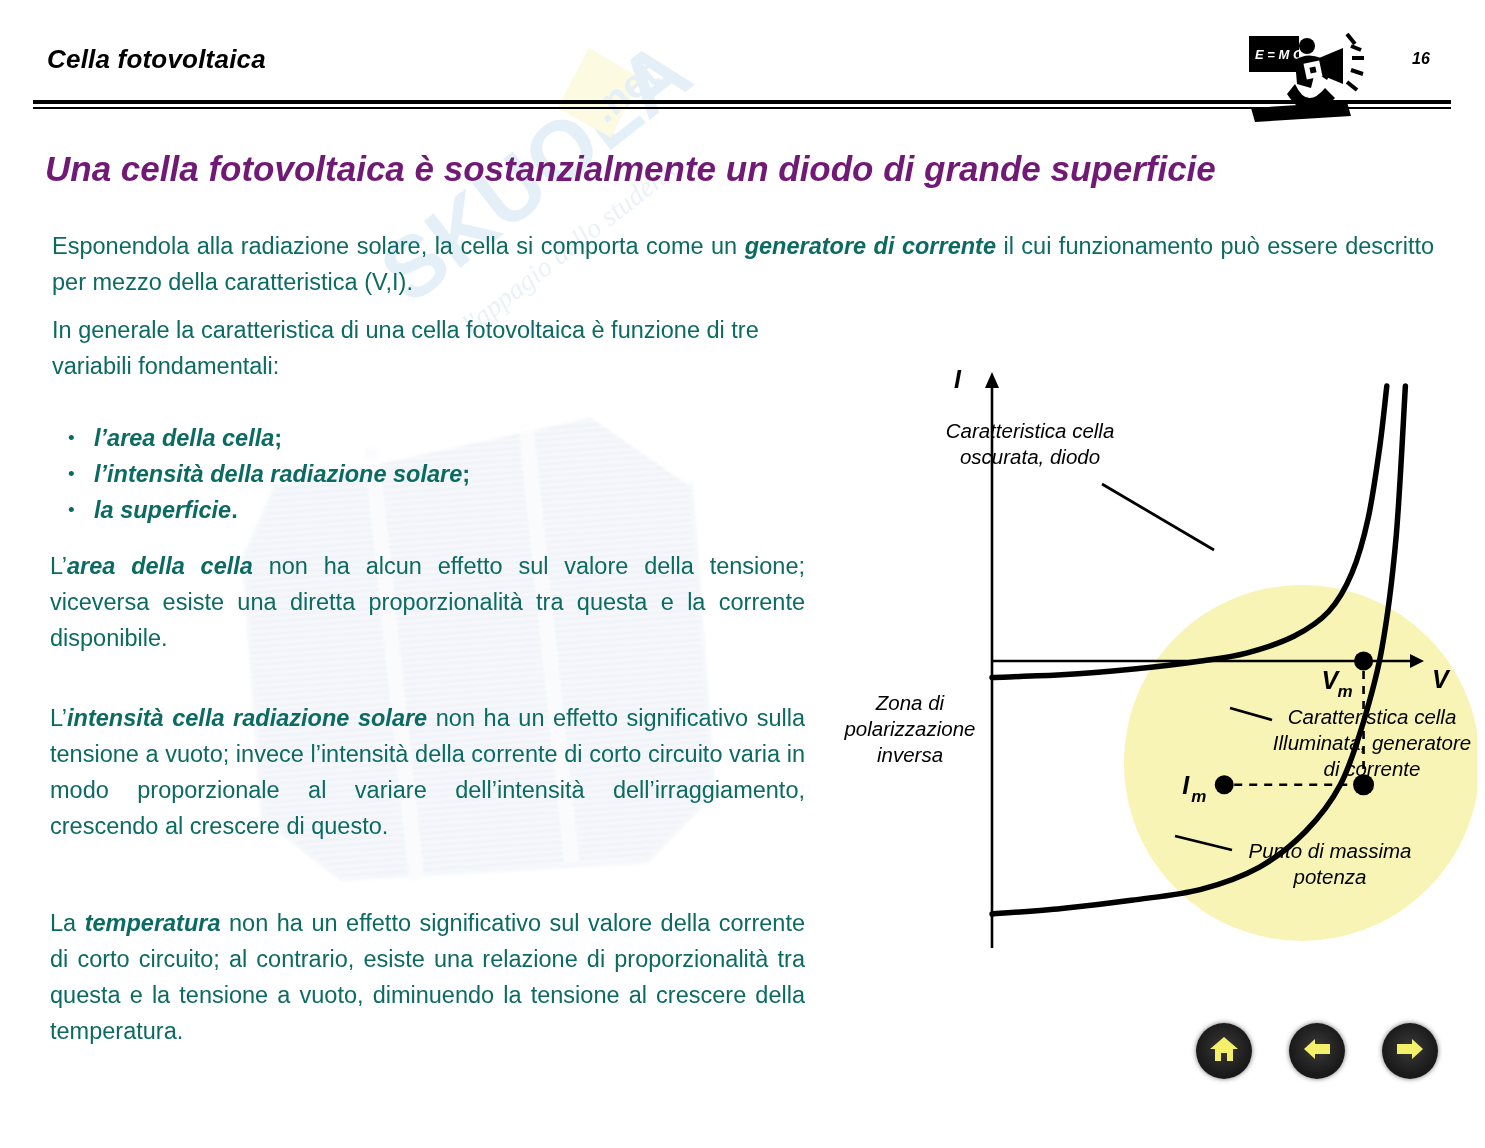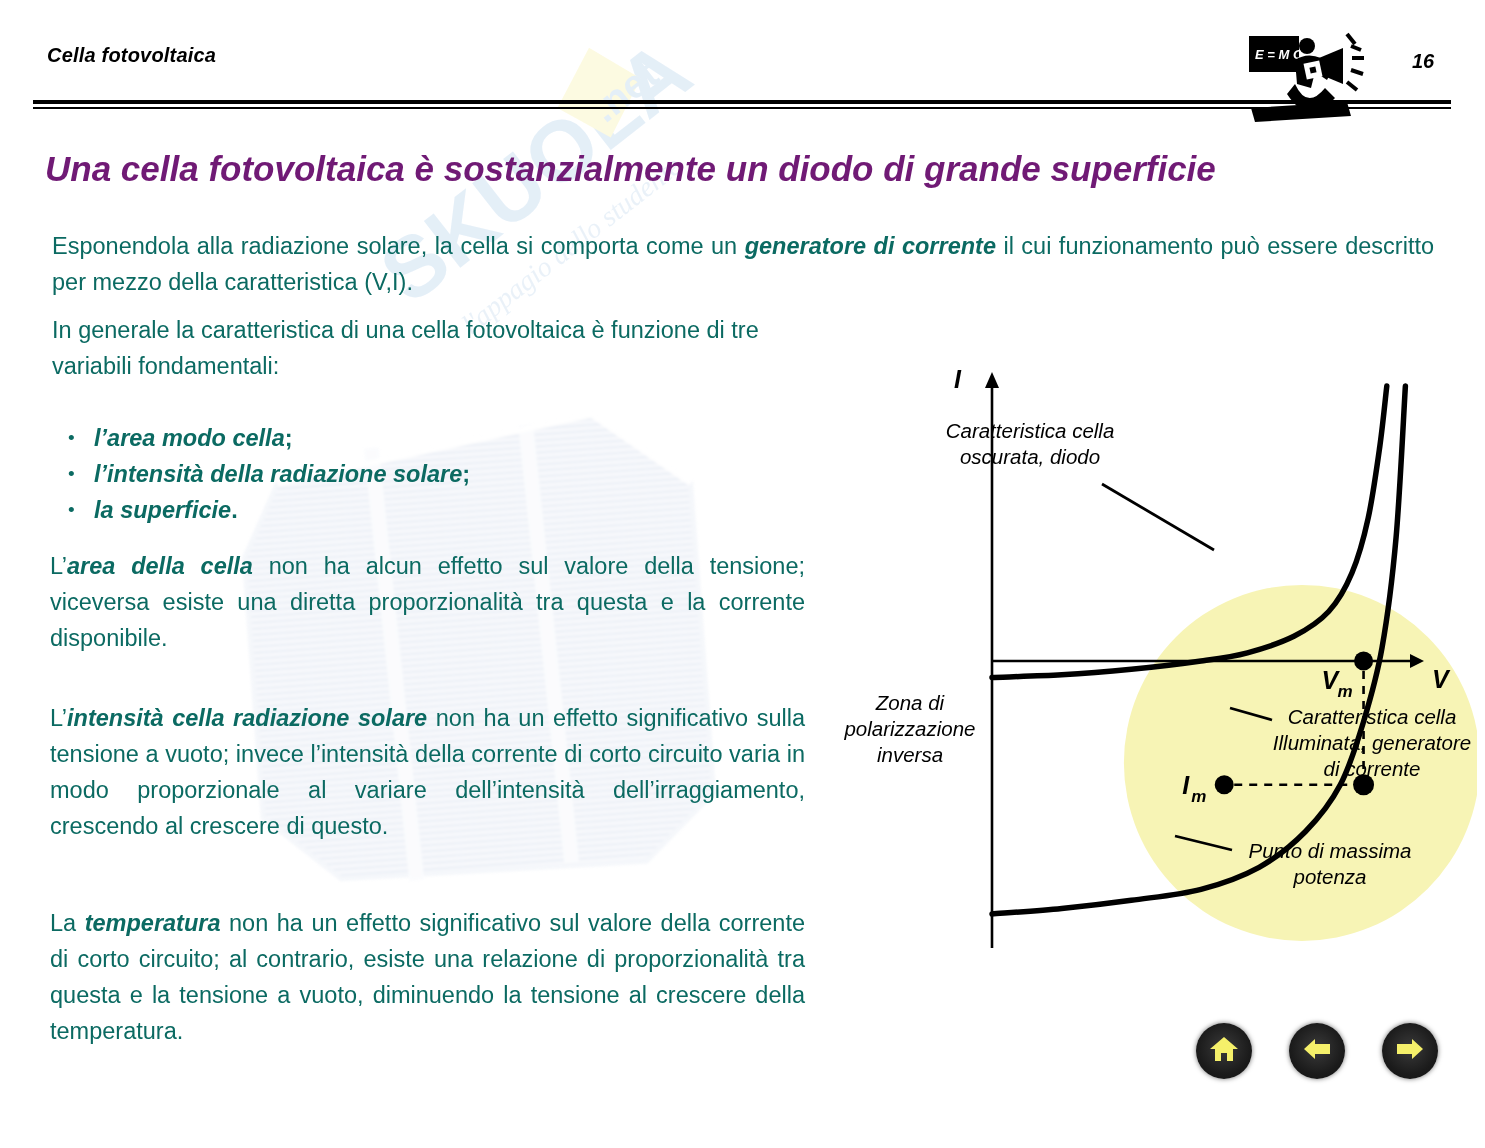--- a/index.html
+++ b/index.html
@@ -9,29 +9,29 @@
   
   .wm-wrap{position:absolute;left:330px;top:10px;width:420px;height:360px;
            pointer-events:none;z-index:0;opacity:.55;}
 
   
   .cell-wrap{position:absolute;left:150px;top:390px;width:660px;height:530px;
              z-index:1;pointer-events:none;opacity:.30;}
 
   
   .hdr-title{position:absolute;left:47px;top:44px;z-index:5;
-             font-size:20px;font-weight:bold;font-style:italic;color:#000;
+             font-size:26px;font-weight:bold;font-style:italic;color:#000;
              letter-spacing:.2px;}
   .hdr-rule{position:absolute;left:33px;top:100px;width:1418px;height:10px;z-index:5;}
   .hdr-rule i{display:block;background:#000;}
   .hdr-rule .r1{height:4px;}
   .hdr-rule .r2{height:2px;margin-top:3px;}
   .logo{position:absolute;left:1247px;top:28px;width:120px;height:100px;z-index:6;font-style:italic;}
   .pageno{position:absolute;left:1412px;top:50px;z-index:6;
-          font-size:20px;font-weight:bold;font-style:italic;color:#000;}
+          font-size:16px;font-weight:bold;font-style:italic;color:#000;}
 
   
   .subtitle{position:absolute;left:45px;top:150px;width:1400px;z-index:5;
             font-size:35px;font-weight:bold;font-style:italic;color:#701a75;
             line-height:1.1;}
 
   .para{position:absolute;color:#0b6a62;z-index:5;
         font-size:23.5px;line-height:36px;text-align:justify;}
   .para b{font-weight:bold;font-style:italic;}
   #p-intro{left:52px;top:228px;width:1382px;}
@@ -137,21 +137,21 @@
 
 <div class="para" id="p-intro">
   <span>Esponendola alla radiazione solare, la cella si comporta come un </span><b>generatore di corrente</b><span> il cui funzionamento può essere descritto per mezzo della caratteristica (V,I).</span>
 </div>
 
 <div class="para" id="p-gen">In generale la caratteristica di una cella fotovoltaica è funzione di tre variabili fondamentali:</div>
 
 <div class="bullets">
   <div class="row">
     <span class="dot">•</span>
-    <span class="txt"><span>l’area modo cella</span><span class="pl">;</span></span>
+    <span class="txt"><span>l’area della cella</span><span class="pl">;</span></span>
   </div>
   <div class="row">
     <span class="dot">•</span>
     <span class="txt"><span>l’intensità della radiazione solare</span><span class="pl">;</span></span>
   </div>
   <div class="row">
     <span class="dot">•</span>
     <span class="txt"><span>la superficie</span><span class="pl">.</span></span>
   </div>
 </div>

